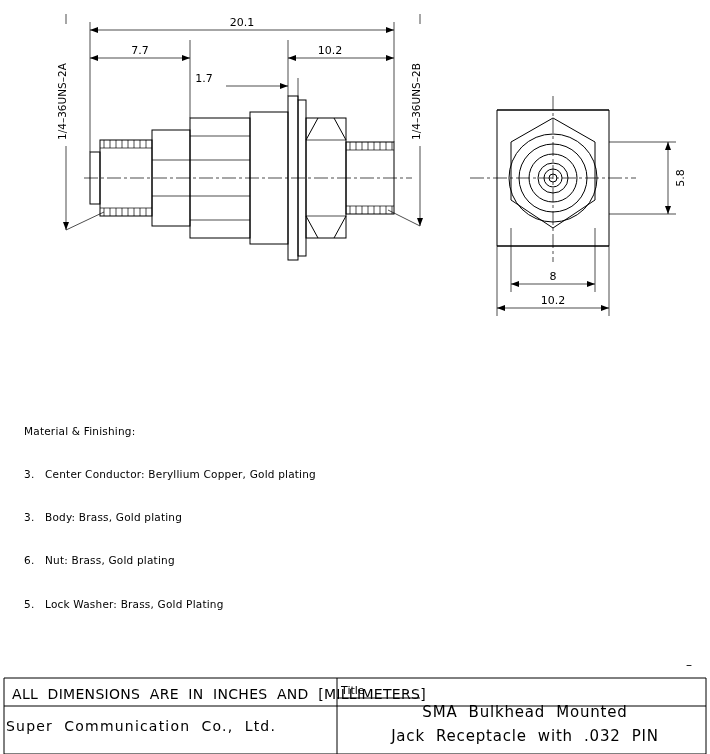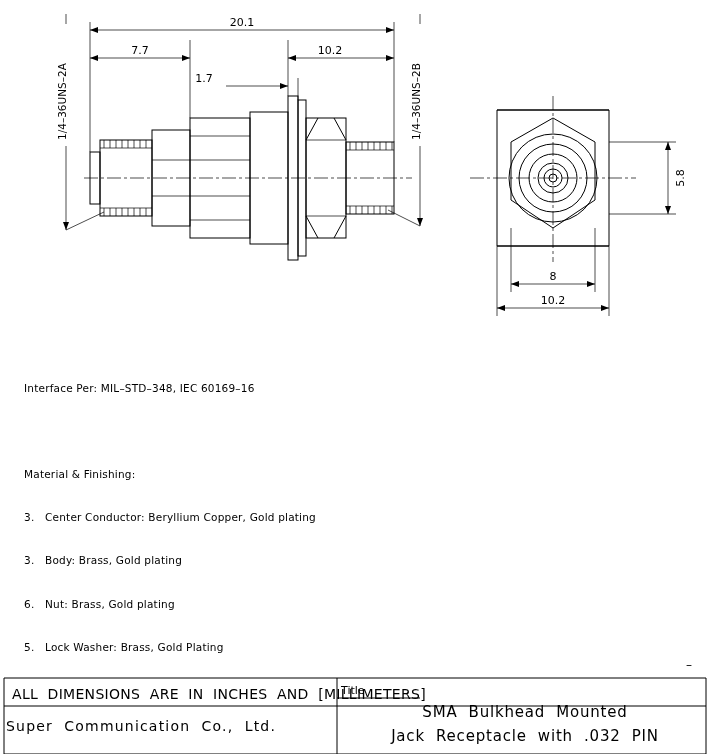--- a/index.html
+++ b/index.html
@@ -283,21 +283,20 @@
       <line class="ln" x1="4" y1="706" x2="706" y2="706"></line>
       <line class="ln" x1="4" y1="754" x2="706" y2="754"></line>
       <line class="ln" x1="337" y1="678" x2="337" y2="754"></line>
       <line class="ln" x1="4" y1="678" x2="4" y2="754"></line>
       <line class="ln" x1="706" y1="678" x2="706" y2="754"></line>
       <line class="ln" x1="337" y1="698" x2="420" y2="698"></line>
     </g>
   </svg>
 
   <div class="spec-block">
-    <div class="spec-line">Interface Per: MIL–STD–348, IEC 60169–16</div>
     <div class="gap"></div>
     <div class="spec-line">Material &amp; Finishing:</div>
     <div class="spec-line">3.   Center Conductor: Beryllium Copper, Gold plating</div>
     <div class="spec-line">3.   Body: Brass, Gold plating</div>
     <div class="spec-line">6.   Nut: Brass, Gold plating</div>
     <div class="spec-line">5.   Lock Washer: Brass, Gold Plating</div>
     <div class="gap"></div>
     
     
     

